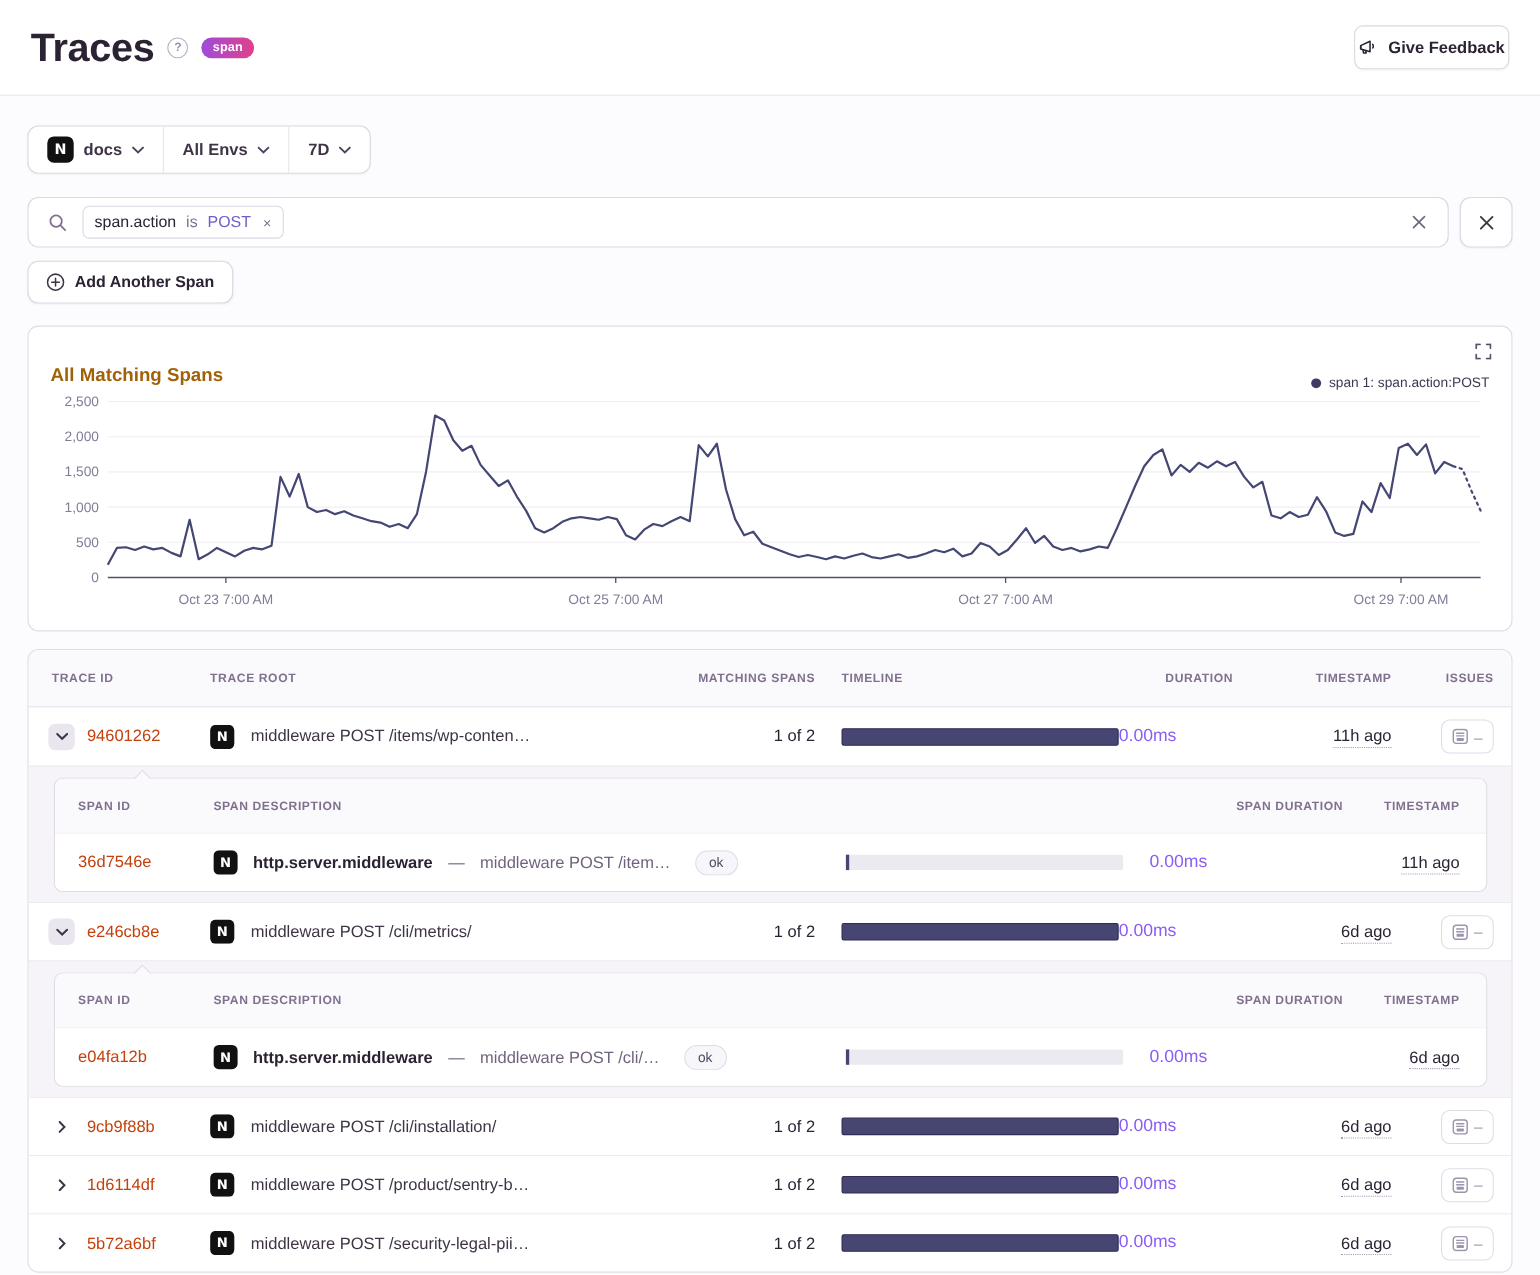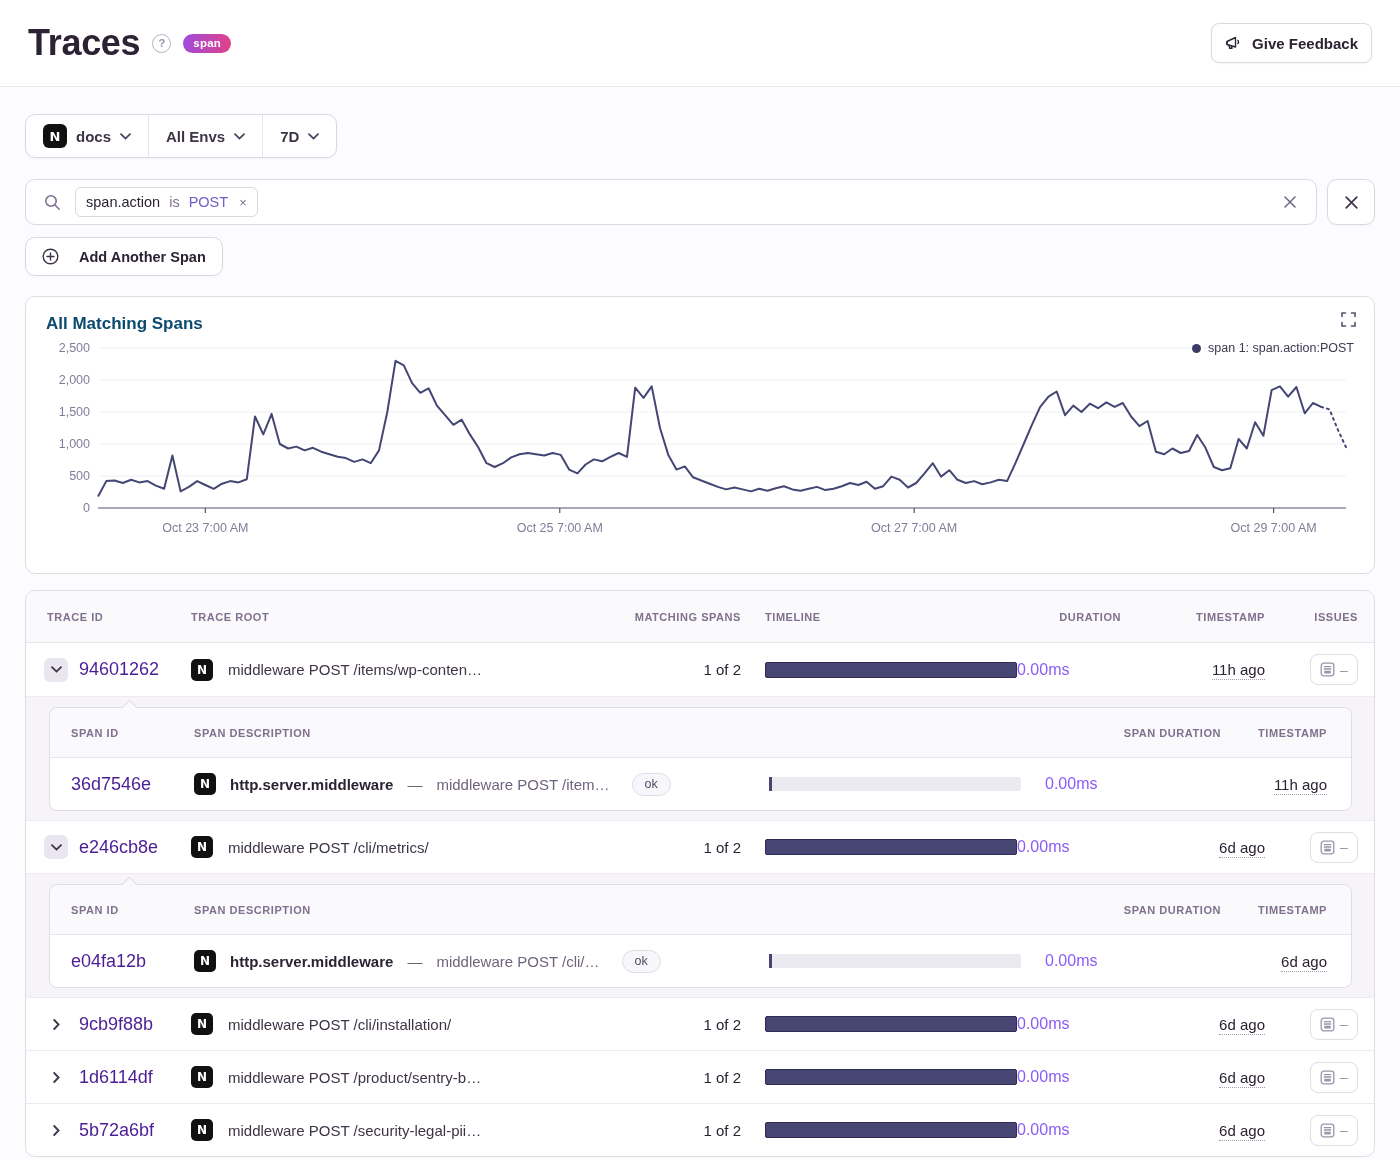--- a/index.html
+++ b/index.html
@@ -23,21 +23,21 @@
     font-size:11px; font-weight:700; color:#9A91A9;
   }
   .beta-badge{
     background:linear-gradient(93deg,#9E4BDB 0%,#E1418A 100%);
     color:#fff; font-size:11.5px; font-weight:700;
     padding:3px 10px 4px; border-radius:20px; letter-spacing:.2px;
   }
   .feedback-btn{
     display:flex; align-items:center; gap:9px;
     background:#fff; border:1px solid #DBD8E3; border-radius:8px;
-    padding:0 13px; height:40px; font-size:15px; font-weight:700; color:#2B2233;
+    padding:0 3px; height:40px; font-size:15px; font-weight:700; color:#2B2233;
     box-shadow:0 1px 2px rgba(43,34,51,0.04); cursor:pointer;
   }
   .content{ padding:0 25px; }
   
   .filter-bar{
     margin-top:27px; display:inline-flex; align-items:stretch;
     background:#fff; border:1px solid #DBD8E3; border-radius:10px; height:44px;
     box-shadow:0 1px 2px rgba(43,34,51,0.04);
   }
   .filter-seg{
@@ -70,31 +70,31 @@
   .token .top{ color:#80708F; }
   .token .tval{ color:#6C5FC7; }
   .token .tx{ color:#80708F; font-size:13px; padding-left:2px; }
   .clear-x{ margin-left:auto; cursor:pointer; display:flex; }
   .remove-span-btn{
     width:48px; background:#fff; border:1px solid #DBD8E3; border-radius:10px;
     display:flex; align-items:center; justify-content:center; cursor:pointer;
     box-shadow:0 1px 2px rgba(43,34,51,0.04);
   }
   .add-span-btn{
-    margin-top:12px; display:inline-flex; align-items:center; gap:20px;
+    margin-top:12px; display:inline-flex; align-items:center; gap:9px;
     background:#fff; border:1px solid #DBD8E3; border-radius:10px;
     height:39px; padding:0 16px; font-size:14.5px; font-weight:700; color:#2B2233;
     box-shadow:0 1px 2px rgba(43,34,51,0.04); cursor:pointer;
   }
   
   .chart-panel{
     margin-top:20px; background:#fff; border:1px solid #E0DCE5; border-radius:10px;
     padding:17px 20px 6px; position:relative; height:278px;
   }
-  .chart-title{ font-size:17px; font-weight:700; color:#0c4a6e; }
+  .chart-title{ font-size:17px; font-weight:700; color:#a16207;margin-top:17px; }
   .chart-expand{ position:absolute; top:15px; right:18px; cursor:pointer; }
   .chart-legend{
     position:absolute; top:44px; right:20px;
     display:flex; align-items:center; gap:7px;
     font-size:12.5px; color:#3E3A52;
   }
   .legend-dot{ width:9px; height:9px; border-radius:50%; background:#3E3A66; }
   
   .table-panel{
     margin-top:16px; background:#fff; border:1px solid #E0DCE5; border-radius:10px;
@@ -110,21 +110,21 @@
   .ralign{ text-align:right; }
   .th.c7{ text-align:right; padding-right:16px; }
   .trace-row{ height:53px; }
   .trace-row + .trace-row, .expanded-zone + .trace-row, .trace-row + .expanded-zone{ border-top:1px solid #EDEAF1; }
   .cell-id{ display:flex; align-items:center; gap:11px; padding-left:18px; }
   .chev-btn{
     width:24px; height:24px; border-radius:6px; background:#E9E6EF; border:none;
     display:flex; align-items:center; justify-content:center; cursor:pointer; flex:0 0 auto;
   }
   .chev-plain{ width:24px; height:24px; display:flex; align-items:center; justify-content:center; cursor:pointer; flex:0 0 auto; background:none; border:none; }
-  .id-link{ color:#4c1d95; font-size:18px; text-decoration:none; cursor:pointer; }
+  .id-link{ color:#c2410c; font-size:15px; text-decoration:none; cursor:pointer; }
   .cell-root{ display:flex; align-items:center; gap:15px; font-size:15px; color:#3E3446; overflow:hidden; white-space:nowrap; }
   .cell-root .nextjs-icon, .sub-desc .nextjs-icon{ width:22px; height:22px; font-size:12px; border-radius:5px; flex:0 0 auto; }
   .cell-match{ text-align:right; font-size:15px; color:#2B2233; }
   .cell-timeline{ padding-left:24px; }
   .tl-bar{ width:252px; height:16px; background:#474572; border:1px solid #2E2C54; border-radius:2px; }
   .tl-bar-span{ width:252px; height:14px; background:#ECEAF1; border-radius:2px; position:relative; }
   .tl-bar-span::before{ content:""; position:absolute; left:0; top:0; width:3px; height:100%; background:#474572; }
   .cell-dur{ text-align:left; font-size:16px; color:#8b5cf6; }
   .cell-ts{ text-align:right; font-size:15px; color:#2B2233; }
   .ts-underline{ border-bottom:1px dotted #A59CB3; padding-bottom:1px; cursor:pointer; }

